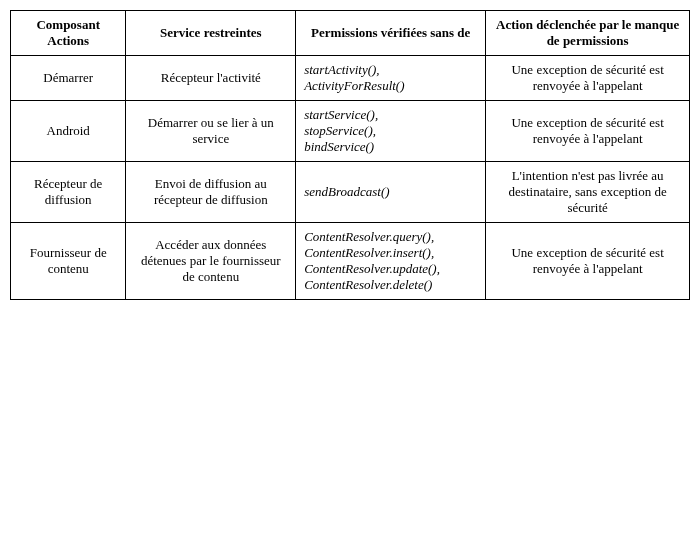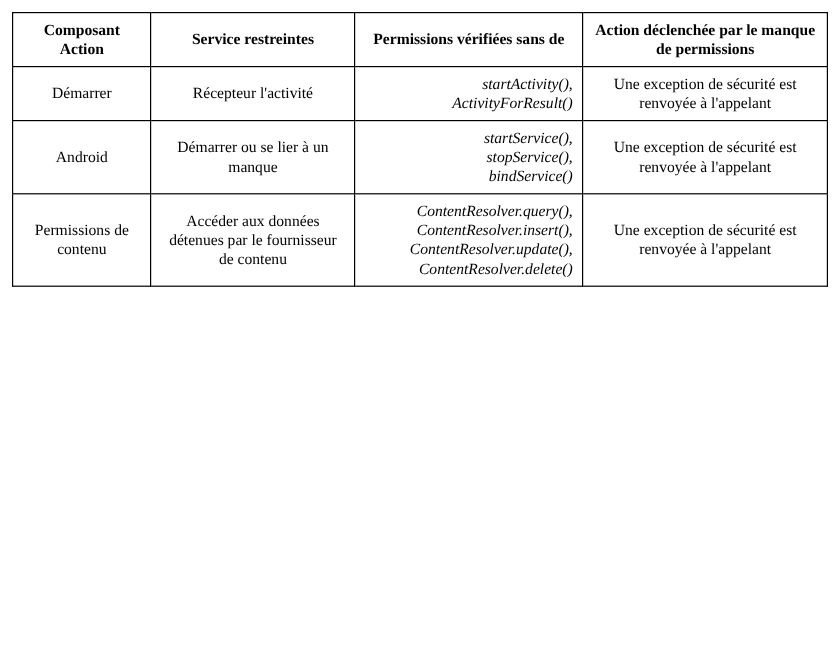--- a/index.html
+++ b/index.html
@@ -43,59 +43,65 @@
       vertical-align: middle;
     }
 
     td {
       text-align: center;
       vertical-align: middle;
     }
 
     td.italic-cell {
       font-style: italic;
-      text-align: right;
+      text-align: left;
     }
 
     td.center-text {
       text-align: center;
     }
 
     .col1 { width: 17%; }
     .col2 { width: 25%; }
     .col3 { width: 28%; }
     .col4 { width: 30%; }
   </style>
 </head>
 <body>
 
 <div class="table-container">
   <table>
     <thead>
       <tr>
-        <th class="col1">Composant Action</th>
+        <th class="col1">Composant Actions</th>
         <th class="col2">Service restreintes</th>
         <th class="col3">Permissions vérifiées sans de</th>
         <th class="col4">Action déclenchée par le manque de permissions</th>
       </tr>
     </thead>
     <tbody id="table-body">
     <tr>
           <td class="center-text">Démarrer</td>
           <td class="center-text">Récepteur l'activité</td>
           <td class="italic-cell">startActivity(),<br>ActivityForResult()</td>
           <td class="center-text">Une exception de sécurité est renvoyée à l'appelant</td>
         </tr>
         <tr>
           <td class="center-text">Android</td>
-          <td class="center-text">Démarrer ou se lier à un manque</td>
+          <td class="center-text">Démarrer ou se lier à un service</td>
           <td class="italic-cell">startService(),<br>stopService(),<br>bindService()</td>
           <td class="center-text">Une exception de sécurité est renvoyée à l'appelant</td>
         </tr>
         <tr>
-          <td class="center-text">Permissions de contenu</td>
+          <td class="center-text">Récepteur de diffusion</td>
+          <td class="center-text">Envoi de diffusion au récepteur de diffusion</td>
+          <td class="italic-cell">sendBroadcast()</td>
+          <td class="center-text">L'intention n'est pas livrée au destinataire, sans exception de sécurité</td>
+        </tr>
+        <tr>
+          <td class="center-text">Fournisseur de contenu</td>
           <td class="center-text">Accéder aux données détenues par le fournisseur de contenu</td>
           <td class="italic-cell">ContentResolver.query(),<br>ContentResolver.insert(),<br>ContentResolver.update(),<br>ContentResolver.delete()</td>
           <td class="center-text">Une exception de sécurité est renvoyée à l'appelant</td>
         </tr>
       </tbody>
   </table>
 </div>
 
 </body></html>

